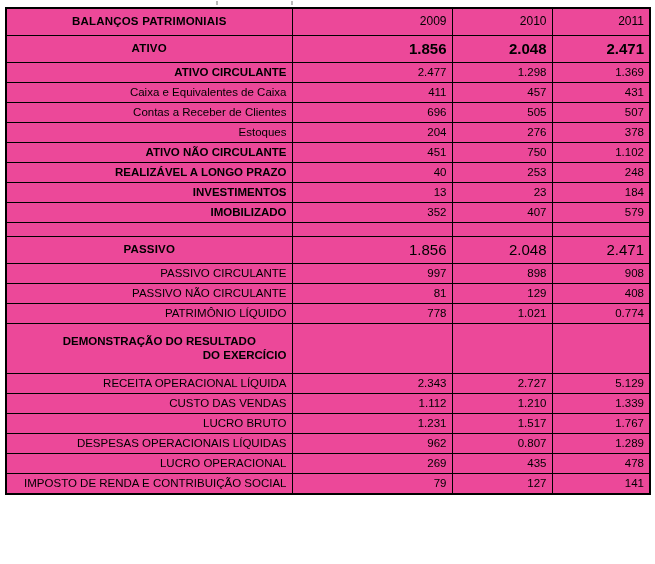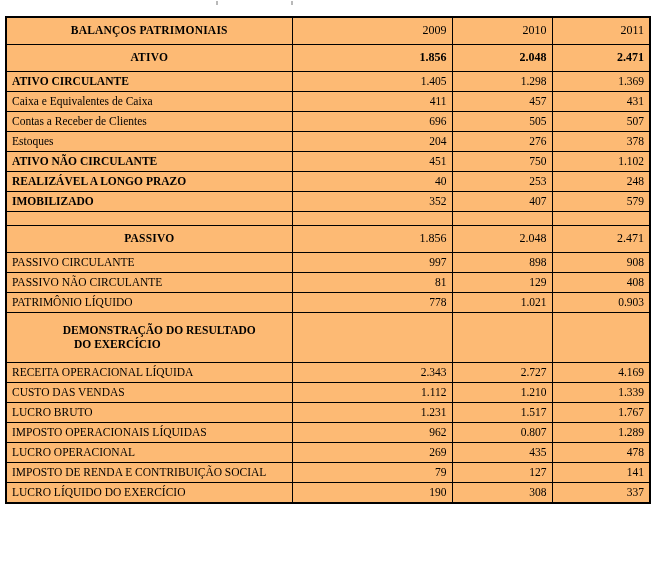--- a/index.html
+++ b/index.html
@@ -36,27 +36,26 @@
     top: 1px;
     width: 2px;
     height: 4px;
     background: #b9b9b9;
   }
   .ruler-tick.t1 { left: 216px; }
   .ruler-tick.t2 { left: 291px; }
 
   table.fin {
     position: absolute;
-    top: 16px;
+    top: 7px;
     left: 5px;
     width: 646px;
     border-collapse: collapse;
     table-layout: fixed;
-    background: #fdba74;
-    font-family: Liberation Serif, serif;
+    background: #ec4899;
   }
   table.fin,
   table.fin td {
     border: 1px solid #000000;
   }
   
   table.fin {
     border: 2px solid #000000;
   }
 
@@ -69,21 +68,21 @@
     padding: 0 5px;
     font-size: 11.5px;
     line-height: 1.15;
     height: 19px;
     vertical-align: middle;
     white-space: nowrap;
     overflow: hidden;
   }
 
   
-  td.label        { text-align: left; }
+  td.label        { text-align: right; }
   td.label.bold   { font-weight: bold; }
 
   
   tr.title-row td {
     height: 26px;
   }
   td.title {
     text-align: center;
     font-weight: bold;
     font-size: 16px;
@@ -98,32 +97,32 @@
   td.dre-title {
     font-weight: bold;
     font-size: 15px;
     line-height: 1.35;
     text-align: center;
     white-space: normal;
     padding: 2px 6px;
   }
   td.dre-title .line2 {
     display: block;
-    text-align: left;
+    text-align: right;
     padding-left: 42px;
   }
 
   
   td.num {
     text-align: right;
     font-size: 11.5px;
     padding-right: 7px;
   }
   td.num.bold { font-weight: bold; }
-  td.num.big  { font-size: 12px; }
+  td.num.big  { font-size: 15px; }
   td.num.head { font-size: 12px; padding-left: 47px; }
 
   
   tr.spacer-row td { height: 13px; }
 </style>
 </head>
 <body>
 
 <div id="sheet">
 
@@ -150,21 +149,21 @@
 
       <tr class="title-row">
         <td class="title">ATIVO</td>
         <td class="num bold big">1.856</td>
         <td class="num bold big">2.048</td>
         <td class="num bold big">2.471</td>
       </tr>
 
       <tr>
         <td class="label bold">ATIVO CIRCULANTE</td>
-        <td class="num">1.405</td>
+        <td class="num">2.477</td>
         <td class="num">1.298</td>
         <td class="num">1.369</td>
       </tr>
       <tr>
         <td class="label">Caixa e Equivalentes de Caixa</td>
         <td class="num">411</td>
         <td class="num">457</td>
         <td class="num">431</td>
       </tr>
       <tr>
@@ -183,20 +182,26 @@
         <td class="label bold">ATIVO NÃO CIRCULANTE</td>
         <td class="num">451</td>
         <td class="num">750</td>
         <td class="num">1.102</td>
       </tr>
       <tr>
         <td class="label bold">REALIZÁVEL A LONGO PRAZO</td>
         <td class="num">40</td>
         <td class="num">253</td>
         <td class="num">248</td>
+      </tr>
+      <tr>
+        <td class="label bold">INVESTIMENTOS</td>
+        <td class="num">13</td>
+        <td class="num">23</td>
+        <td class="num">184</td>
       </tr>
       <tr>
         <td class="label bold">IMOBILIZADO</td>
         <td class="num">352</td>
         <td class="num">407</td>
         <td class="num">579</td>
       </tr>
 
       <tr class="spacer-row">
         <td class="label"></td>
@@ -221,68 +226,62 @@
       <tr>
         <td class="label">PASSIVO NÃO CIRCULANTE</td>
         <td class="num">81</td>
         <td class="num">129</td>
         <td class="num">408</td>
       </tr>
       <tr>
         <td class="label">PATRIMÔNIO LÍQUIDO</td>
         <td class="num">778</td>
         <td class="num">1.021</td>
-        <td class="num">0.903</td>
+        <td class="num">0.774</td>
       </tr>
 
       <tr class="dre-row">
         <td class="dre-title"><span>DEMONSTRAÇÃO DO RESULTADO</span><span class="line2">DO EXERCÍCIO</span></td>
         <td class="num"></td>
         <td class="num"></td>
         <td class="num"></td>
       </tr>
 
       <tr>
         <td class="label">RECEITA OPERACIONAL LÍQUIDA</td>
         <td class="num">2.343</td>
         <td class="num">2.727</td>
-        <td class="num">4.169</td>
+        <td class="num">5.129</td>
       </tr>
       <tr>
         <td class="label">CUSTO DAS VENDAS</td>
         <td class="num">1.112</td>
         <td class="num">1.210</td>
         <td class="num">1.339</td>
       </tr>
       <tr>
         <td class="label">LUCRO BRUTO</td>
         <td class="num">1.231</td>
         <td class="num">1.517</td>
         <td class="num">1.767</td>
       </tr>
       <tr>
-        <td class="label">IMPOSTO OPERACIONAIS LÍQUIDAS</td>
+        <td class="label">DESPESAS OPERACIONAIS LÍQUIDAS</td>
         <td class="num">962</td>
         <td class="num">0.807</td>
         <td class="num">1.289</td>
       </tr>
       <tr>
         <td class="label">LUCRO OPERACIONAL</td>
         <td class="num">269</td>
         <td class="num">435</td>
         <td class="num">478</td>
       </tr>
       <tr>
         <td class="label">IMPOSTO DE RENDA E CONTRIBUIÇÃO SOCIAL</td>
         <td class="num">79</td>
         <td class="num">127</td>
         <td class="num">141</td>
       </tr>
-      <tr>
-        <td class="label">LUCRO LÍQUIDO DO EXERCÍCIO</td>
-        <td class="num">190</td>
-        <td class="num">308</td>
-        <td class="num">337</td>
-      </tr>
 
     </tbody>
   </table>
 </div>
 
 </body></html>

